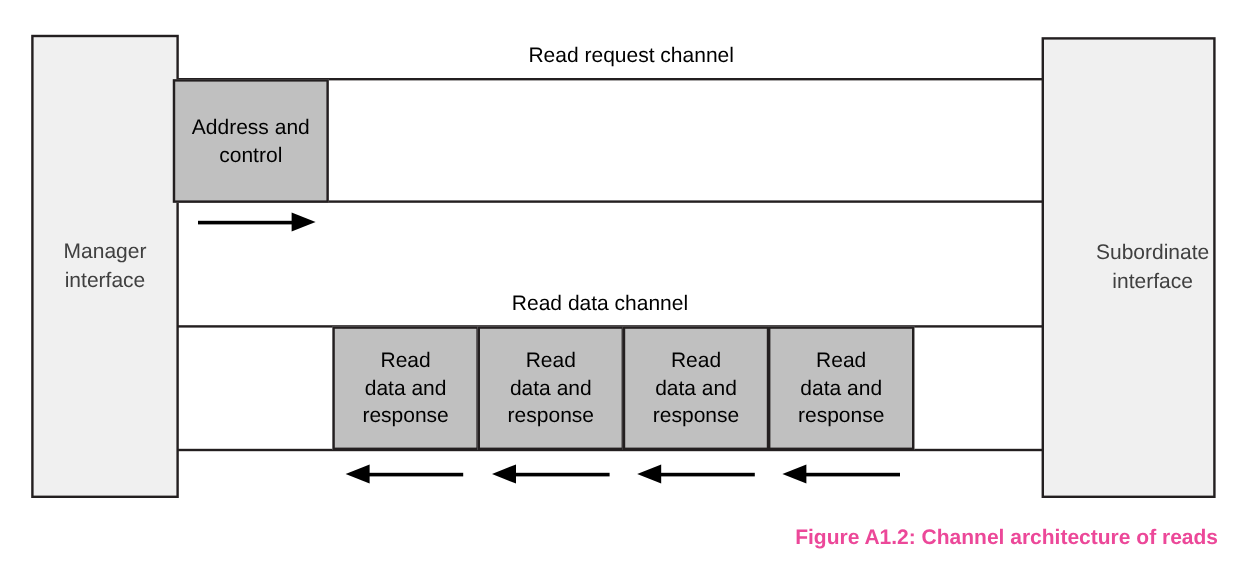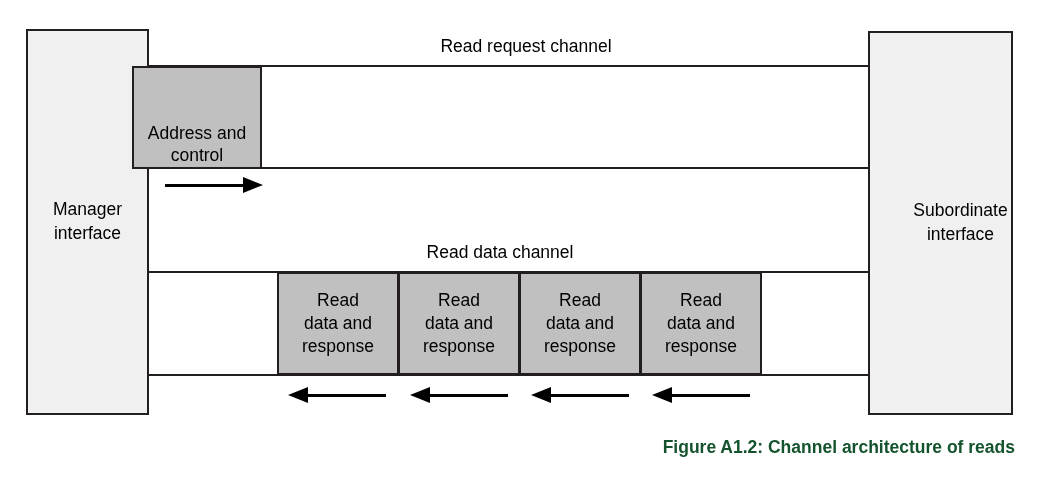--- a/index.html
+++ b/index.html
@@ -23,21 +23,21 @@
     position: absolute;
     background: #f0f0f0;
     border: 2px solid #231f20;
     box-sizing: border-box;
     display: flex;
     align-items: center;
     justify-content: center;
     text-align: center;
     font-size: 17.5px;
     line-height: 1.35;
-    color: #000000;
+    color: #404040;
   }
   #manager-interface-box {
     left: 26px;
     top: 29px;
     width: 123px;
     height: 386px;
   }
   #subordinate-interface-box {
     left: 868px;
     top: 31px;
@@ -106,21 +106,21 @@
     left: 0;
   }
 
   
   #figure-caption {
     position: absolute;
     right: 27px;
     top: 437px;
     font-size: 17.5px;
     font-weight: bold;
-    color: #14532d;
+    color: #ec4899;
     white-space: nowrap;
   }
 </style>
 </head>
 <body>
 
 <div id="figure-root">
 
   <div class="iface-box" id="manager-interface-box">
     <span class="iface-label">Manager
@@ -133,21 +133,21 @@
   </div>
 
   <div>
 
     <div class="channel-title" style="left:376px; top:36px; width:300px;">Read request channel</div>
 
     <div class="rail" style="left:148px; top:65px; width:722px;"></div>
 
     <div class="rail" style="left:148px; top:167px; width:722px;"></div>
 
-    <div class="payload-box" style="left:132px; top:66px; width:130px; height:103px;align-items:flex-end;">
+    <div class="payload-box" style="left:144px; top:66px; width:130px; height:103px;">
       <span class="payload-label">Address and
 control</span>
     </div>
 
     <div class="arrow arrow-right" style="left:165px; top:177px; width:98px; height:17px;">
       <div class="arrow-shaft" style="left:0; width:82px;"></div>
       <div class="arrow-head"></div>
     </div>
   </div>
 

